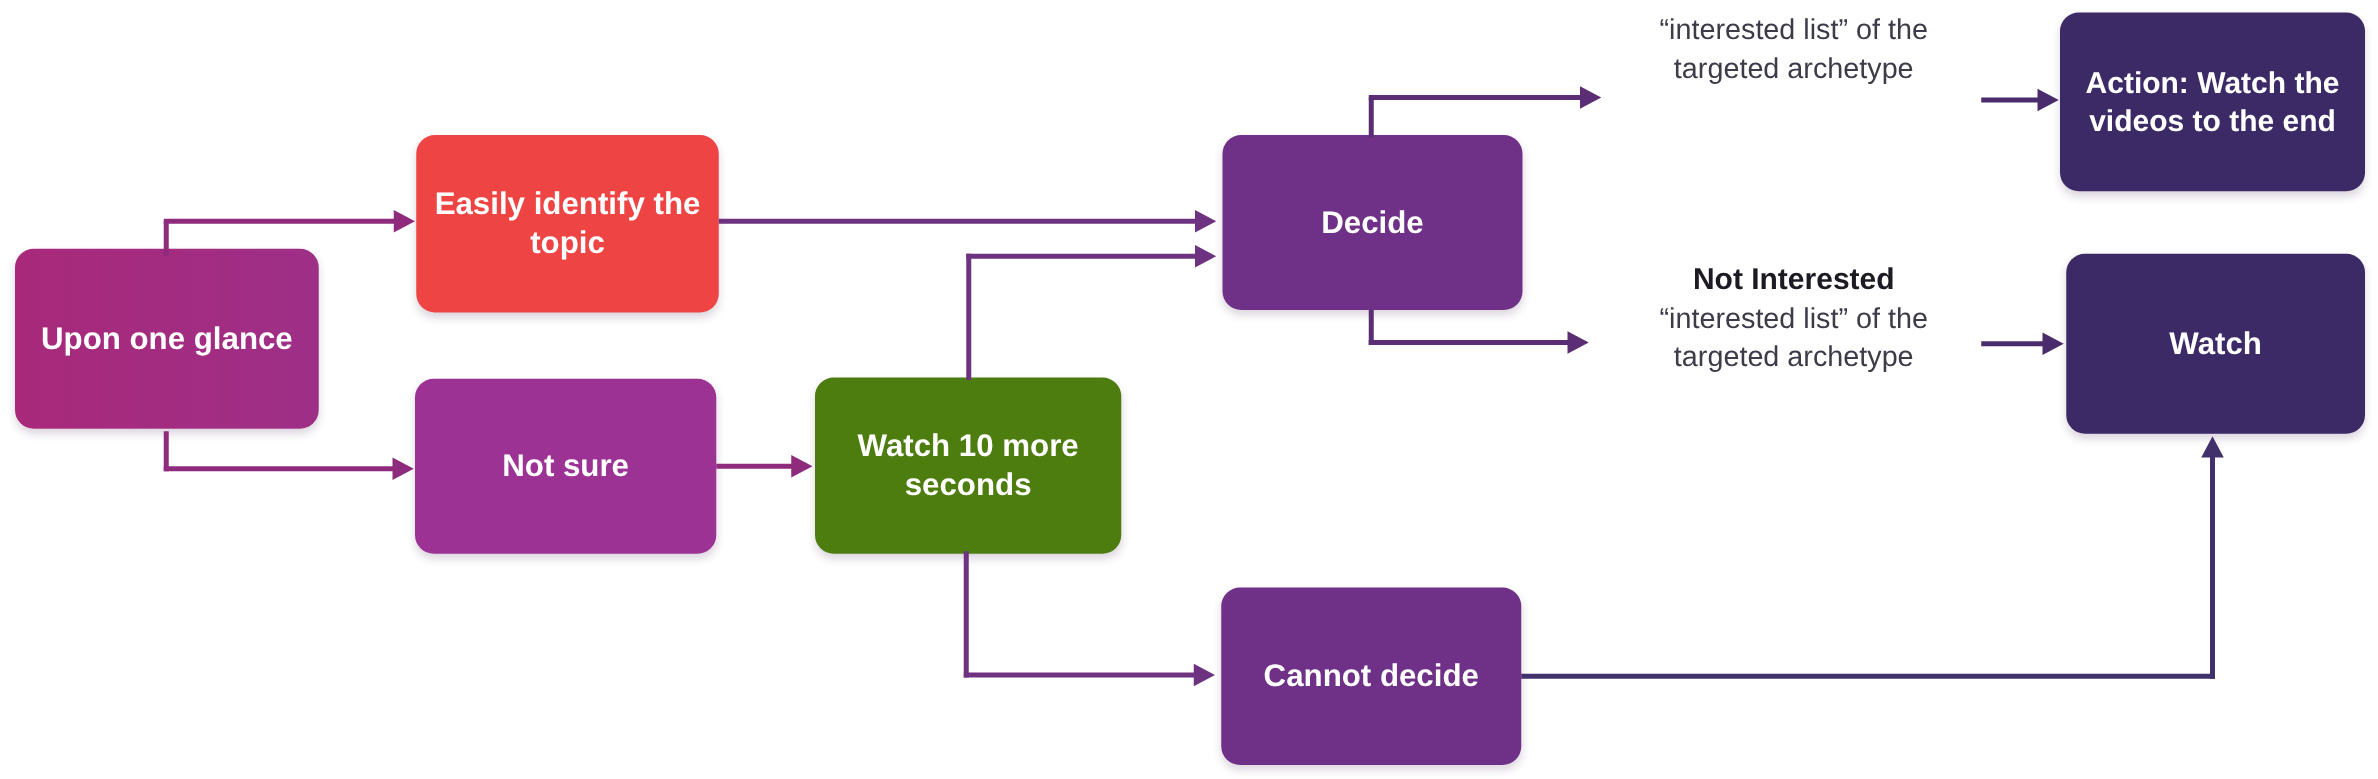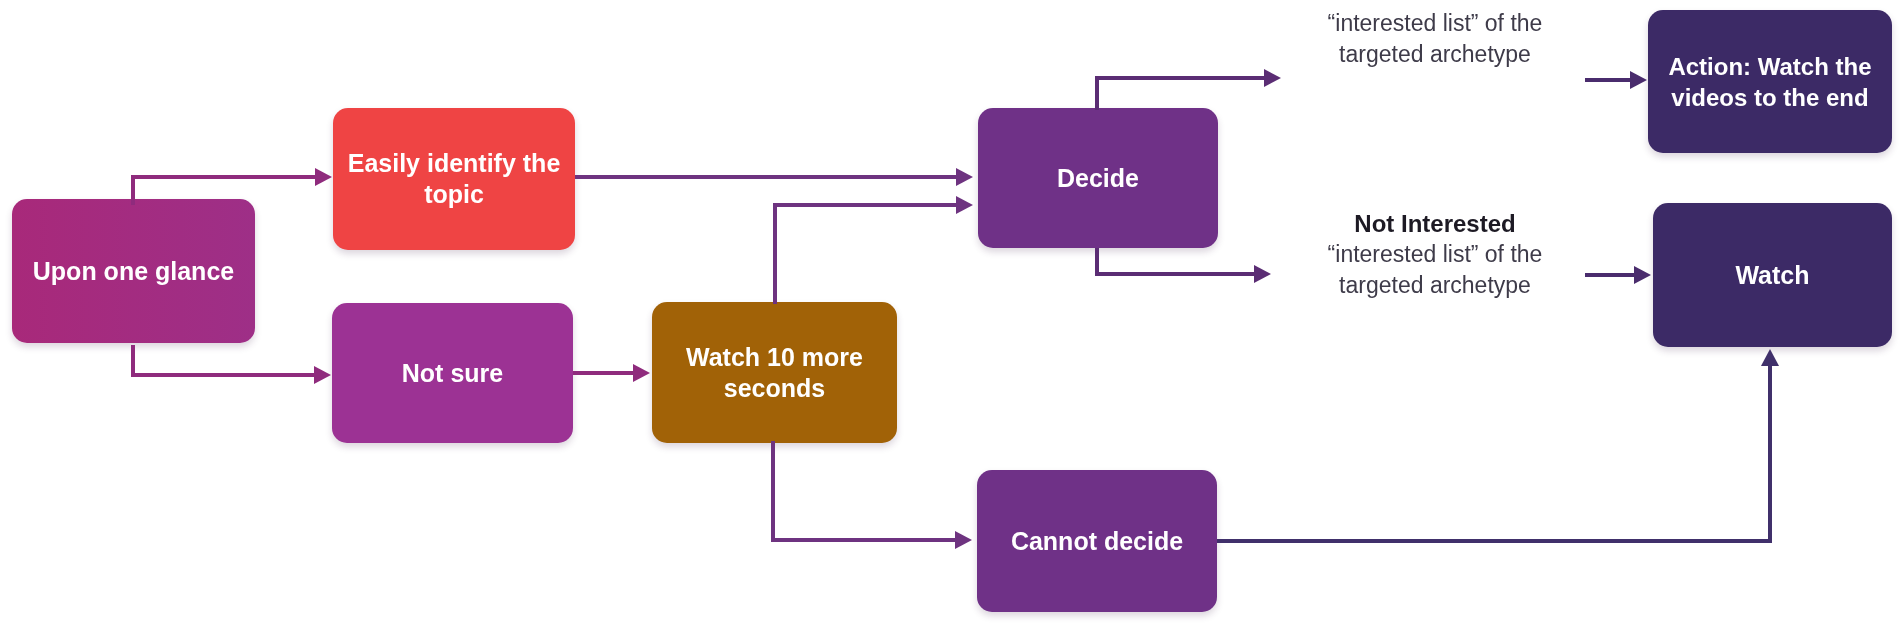--- a/index.html
+++ b/index.html
@@ -25,21 +25,21 @@
     font-size: 25px;
     line-height: 31px;
     box-shadow: 0 4px 7px rgba(60, 30, 70, 0.18);
     padding: 8px 12px;
     box-sizing: border-box;
   }
   .n-upon   { left: 12px;   top: 189px; width: 243px; height: 144px;
               background: linear-gradient(90deg, #a8297a 0%, #9e2f87 100%); margin-top: 10px; }
   .n-easily { left: 333px;  top: 108px; width: 242px; height: 142px; background: #ef4444; }
   .n-notsure{ left: 332px;  top: 303px; width: 241px; height: 140px; background: #9c3294; }
-  .n-watch  { left: 652px;  top: 302px; width: 245px; height: 141px; background: #a16207; }
+  .n-watch  { left: 652px;  top: 302px; width: 245px; height: 141px; background: #4d7c0f; }
   .n-decide { left: 978px;  top: 108px; width: 240px; height: 140px; background: #6f3187; }
   .n-cannot { left: 977px;  top: 470px; width: 240px; height: 142px; background: #6f3187; }
   .n-action { left: 1648px; top: 10px;  width: 244px; height: 143px; background: #3c2a66; font-size: 24px; }
   .n-skip   { left: 1653px; top: 203px; width: 239px; height: 144px; background: #3c2a66; }
 
   
   .ann {
     position: absolute;
     width: 280px;
     text-align: center;

